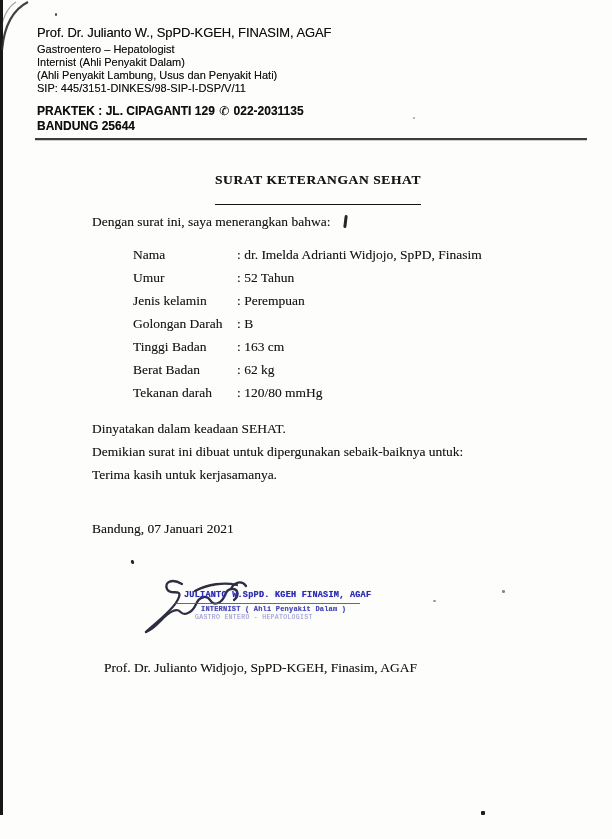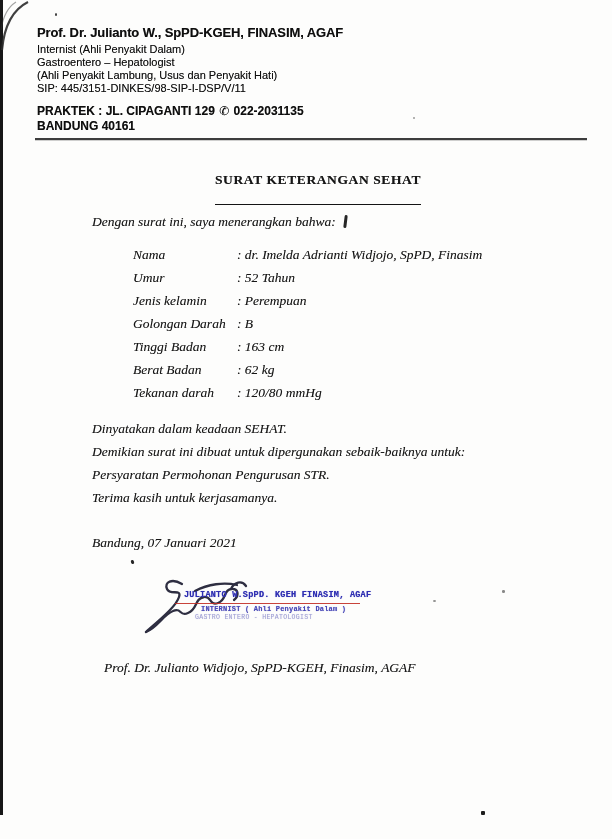--- a/index.html
+++ b/index.html
@@ -12,41 +12,41 @@
   .edge-strip{position:absolute;left:0;top:0;width:3px;height:815px;background:#171717;}
   .corner-curl{position:absolute;left:0;top:0;}
   .speck{position:absolute;background:#3a3a3a;border-radius:50%;}
   .ink-mark{position:absolute;background:#262626;border-radius:2px;}
   
   .letterhead{
     position:absolute;left:37px;top:25px;
     font-family:"Liberation Sans", sans-serif;color:#0e0e0e;
     text-shadow:0 0 0.4px rgba(0,0,0,0.45);
   }
-  .lh-name{font-size:13px;font-weight:bold;margin-bottom:3px;letter-spacing:-0.1px;}
+  .lh-name{font-size:13px;font-weight:normal;margin-bottom:3px;letter-spacing:-0.1px;}
   .lh-line{font-size:11px;line-height:13px;}
   .lh-practice{font-size:12px;font-weight:bold;line-height:15px;margin-top:9px;}
   .lh-city{font-size:12px;font-weight:bold;line-height:15px;}
   .phone-icon{font-size:12px;font-weight:normal;padding:0 1px;}
   .divider{position:absolute;left:35px;top:138px;width:552px;height:2px;background:#3d3d3d;box-shadow:0 1px 0 rgba(0,0,0,0.18);}
   
   .doc-title-wrap{position:absolute;left:12px;top:170px;width:612px;text-align:center;}
   .doc-title{
     display:inline-block;font-size:13.5px;font-weight:bold;letter-spacing:0.6px;
     border-bottom:1.6px solid #141414;padding-bottom:16px;
     text-shadow:0 0 0.4px rgba(0,0,0,0.5);
   }
-  .body-text{font-size:13.5px;text-shadow:0 0 0.3px rgba(0,0,0,0.35);font-style:italic;}
+  .body-text{font-size:13.5px;text-shadow:0 0 0.3px rgba(0,0,0,0.35);}
   .intro{position:absolute;left:92px;top:214px;margin:0;}
   .fields{position:absolute;left:133px;top:240px;}
   .field-row{height:23px;white-space:nowrap;}
   .f-label{display:inline-block;width:104px;margin-top:7px;}
   .closing{position:absolute;left:92px;top:422px;}
   .closing p{margin:0 0 9px 0;line-height:14px;white-space:nowrap;}
-  .date-line{position:absolute;left:92px;top:535px;margin:0;}
+  .date-line{position:absolute;left:92px;top:521px;margin:0;}
   .signer{position:absolute;left:92px;top:648px;margin:12px;}
   
   .signature-svg{position:absolute;left:138px;top:577px;}
   .stamp{position:absolute;left:184px;top:590px;font-family:Liberation Mono, monospace;}
   .stamp-line1{
     font-size:8.5px;font-weight:bold;color:#2e2eb2;letter-spacing:0.25px;white-space:nowrap;
     text-shadow:0 0 0.7px rgba(46,46,178,0.75);
   }
   .stamp-underline{position:absolute;left:-9px;top:12.5px;width:185px;height:1.7px;background:#c22f26;opacity:0.9;}
   .stamp-line2{
@@ -64,30 +64,30 @@
 <div class="page">
 
   <div class="edge-strip"></div>
   <svg class="corner-curl" width="44" height="62" viewBox="0 0 44 62">
     <path d="M2,50 C4,28 12,10 28,2" stroke="#2b2b2b" stroke-width="2.2" fill="none" opacity="0.9"></path>
     <path d="M1,30 C3,16 8,7 16,2" stroke="#333333" stroke-width="1.2" fill="none" opacity="0.45"></path>
   </svg>
 
   <header class="letterhead">
     <div class="lh-name">Prof. Dr. Julianto W., SpPD-KGEH, FINASIM, AGAF</div>
+    <div class="lh-line">Gastroentero – Hepatologist</div>
     <div class="lh-line">Internist (Ahli Penyakit Dalam)</div>
-    <div class="lh-line">Gastroentero – Hepatologist</div>
     <div class="lh-line">(Ahli Penyakit Lambung, Usus dan Penyakit Hati)</div>
     <div class="lh-line">SIP: 445/3151-DINKES/98-SIP-I-DSP/V/11</div>
     <div class="lh-practice">
       <span>PRAKTEK : JL. CIPAGANTI 129</span>
       <span class="phone-icon">✆</span>
       <span>022-2031135</span>
     </div>
-    <div class="lh-city">BANDUNG 40161</div>
+    <div class="lh-city">BANDUNG 25644</div>
   </header>
 
   <div class="divider"></div>
 
   <div class="doc-title-wrap">
     <span class="doc-title">SURAT KETERANGAN SEHAT</span>
   </div>
 
   <p class="intro body-text">Dengan surat ini, saya menerangkan bahwa:</p>
   <div class="ink-mark" style="left:344px;top:215px;width:2.5px;height:13px;transform:rotate(7deg);"></div>
@@ -112,21 +112,20 @@
       <span class="f-label">Berat Badan</span><span class="f-value">: 62 kg</span>
     </div>
     <div class="field-row">
       <span class="f-label">Tekanan darah</span><span class="f-value">: 120/80 mmHg</span>
     </div>
   </div>
 
   <div class="closing body-text">
     <p>Dinyatakan dalam keadaan SEHAT.</p>
     <p>Demikian surat ini dibuat untuk dipergunakan sebaik-baiknya untuk:</p>
-    <p>Persyaratan Permohonan Pengurusan STR.</p>
     <p>Terima kasih untuk kerjasamanya.</p>
   </div>
 
   <p class="date-line body-text">Bandung, 07 Januari 2021</p>
   <div class="ink-mark" style="left:131px;top:560px;width:3px;height:4px;transform:rotate(-20deg);"></div>
 
   <svg class="signature-svg" width="112" height="62" viewBox="0 0 112 62">
     <g stroke="#1f1f33" stroke-width="2.3" fill="none" stroke-linecap="round" opacity="0.93">
       <path d="M44,7 C34,1 26,5 29,12 C32,19 44,11 41,20 C38,30 20,44 8,55"></path>
       <path d="M8,55 C20,50 25,38 35,34 C44,30 41,40 50,36 C60,32 56,22 66,20 C74,19 71,29 80,26 C89,23 85,13 93,12 C100,11 102,18 96,23"></path>

